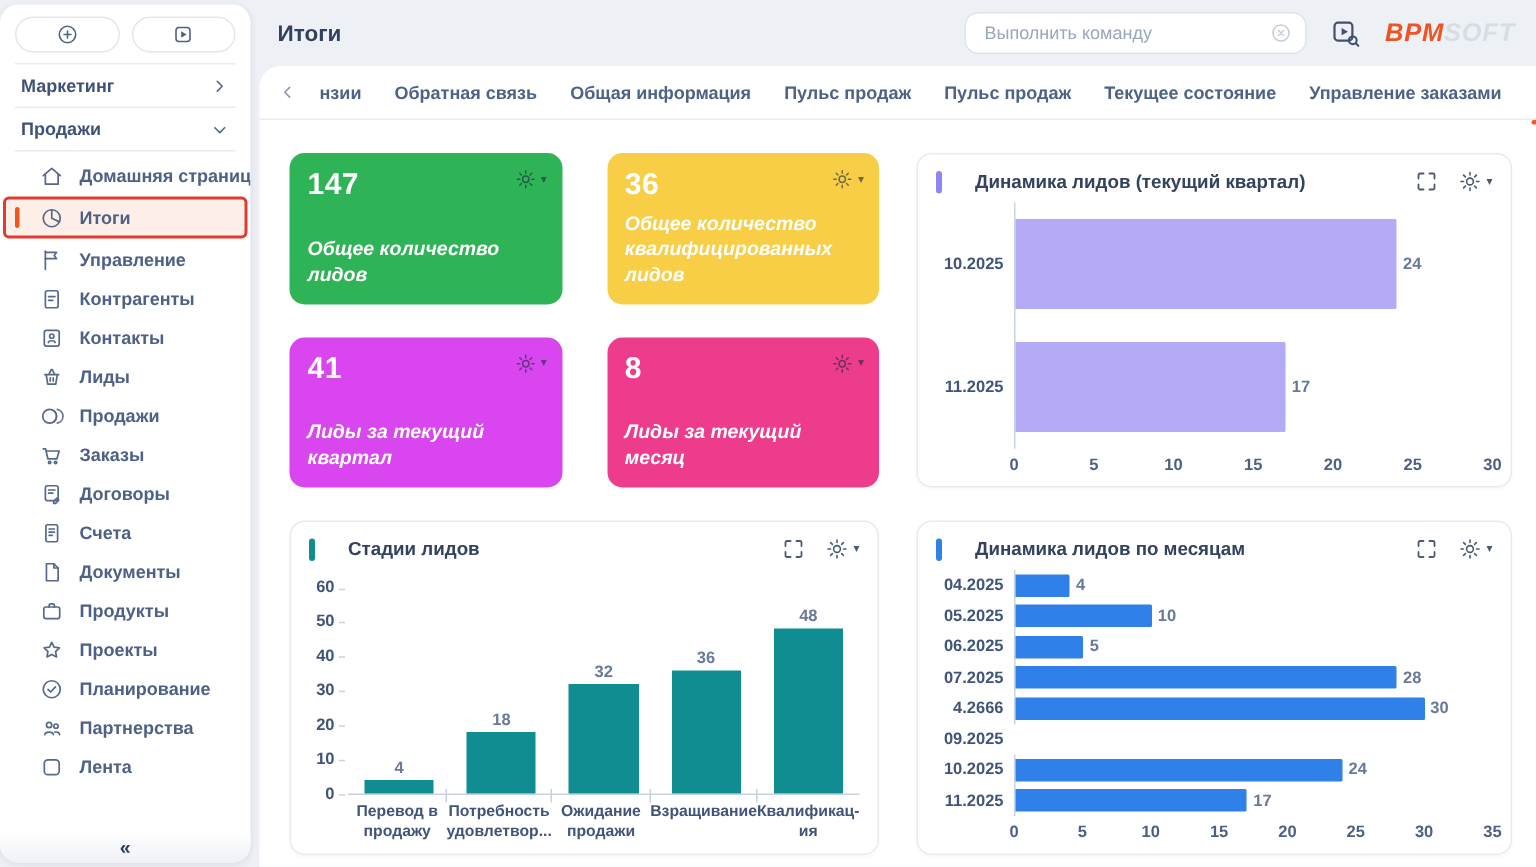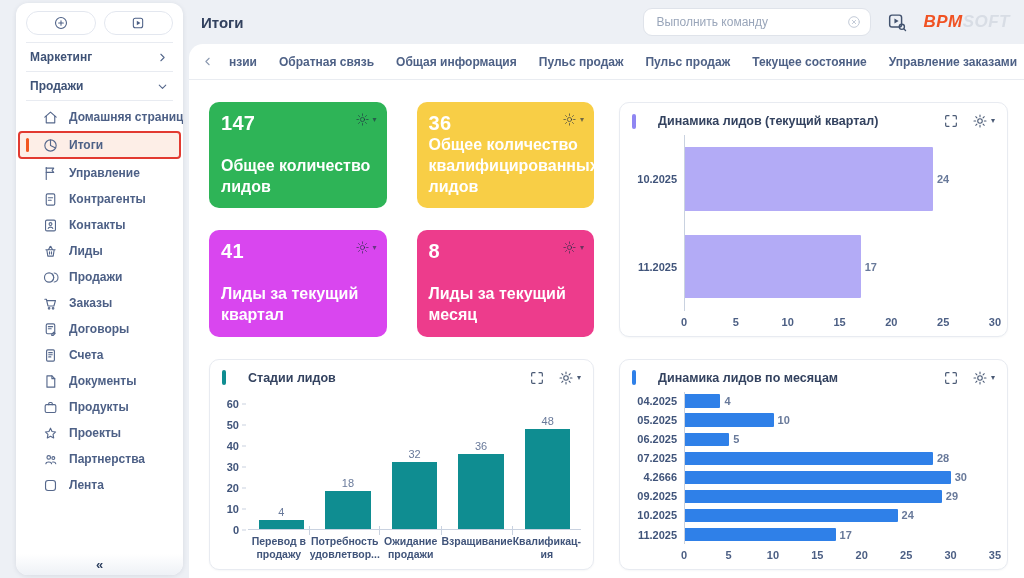--- a/index.html
+++ b/index.html
@@ -7,21 +7,21 @@
   body {
     width:1024px; height:578px; overflow:hidden;
     background:#edf0f5;
     font-family:"Liberation Sans", sans-serif;
     color:#33425f;
   }
   .app { display:flex; width:100%; height:100%; }
 
   
   .sidebar {
-    width:167px; min-width:167px; margin:3px 0 3px 16px;
+    width:167px; min-width:167px; margin:3px 0 3px 0;
     background:#fff; border-radius:12px;
     box-shadow:0 1px 5px rgba(30,40,70,.10);
     display:flex; flex-direction:column; overflow:hidden;
   }
   .sb-top { display:flex; gap:8px; padding:8px 10px 7px; }
   .sb-btn {
     flex:1; height:24px; border:1px solid #e3e7ef; border-radius:12px;
     background:#fff; display:flex; align-items:center; justify-content:center;
     color:#4d6086; cursor:pointer; padding:0;
   }
@@ -102,21 +102,21 @@
   .dashboard {
     flex:1; display:grid; grid-template-columns:1fr 1.01fr; grid-template-rows:1fr 1fr;
     gap:22px 25px; padding:22px 16px 8px 20px; min-height:0;
   }
   .metrics { display:grid; grid-template-columns:1fr 1fr; grid-template-rows:1fr 1fr; gap:22px 30px; }
   .mcard {
     border-radius:10px; color:#fff; position:relative; padding:10px 12px 11px;
     display:flex; flex-direction:column; cursor:default;
   }
   .mval { font-size:20px; font-weight:800; letter-spacing:.3px; }
-  .mlabel { margin-top:auto; font-size:16px; font-weight:600; line-height:1.3; max-width:150px; }
+  .mlabel { margin-top:auto; font-size:13px; font-weight:600; line-height:1.3; max-width:150px;font-style:italic; }
   .mgear {
     position:absolute; top:10px; right:10px; display:flex; align-items:center; gap:3px;
     color:rgba(33,44,66,.62); cursor:pointer; background:none; border:0; padding:0;
   }
 
   .chart-card {
     border:1px solid #e8ebf1; border-radius:10px; padding:10px 12px 8px;
     display:flex; flex-direction:column; min-height:0;
     box-shadow:0 1px 2px rgba(30,40,70,.04); background:#fff;
   }
@@ -137,21 +137,21 @@
   .haxis { position:relative; height:17px; margin-left:52px; flex:0 0 auto; }
   .htick { position:absolute; top:5px; transform:translateX(-50%); font-size:11px; font-weight:700; color:#4c5f84; }
 
   
   .vchart-wrap { flex:1; display:flex; min-height:0; padding-top:12px; }
   .vy { position:relative; width:26px; flex:0 0 auto; }
   .vtick { position:absolute; right:9px; transform:translateY(50%); font-size:11px; font-weight:700; color:#40547a; line-height:1; }
   .vtick::after { content:""; position:absolute; right:-7px; top:50%; width:4px; height:1px; background:#c9d2e0; }
   .vplot { flex:1; display:flex; align-items:flex-end; border-bottom:1px solid #c9d2e0; min-width:0; }
   .vcol { flex:1; display:flex; flex-direction:column; align-items:center; justify-content:flex-end; height:100%; }
-  .vval { font-size:11px; font-weight:400; color:#68799a; margin-bottom:2px; }
+  .vval { font-size:11px; font-weight:700; color:#68799a; margin-bottom:2px; }
   .vbar { width:68%; }
   .vcats { display:flex; margin-left:26px; padding-top:5px; flex:0 0 auto; }
   .vcat {
     flex:1; text-align:center; font-size:10.5px; font-weight:700; color:#40547a;
     line-height:1.25; white-space:pre-line; position:relative;
   }
   .vcat + .vcat::before { content:""; position:absolute; left:-.5px; top:-9px; height:9px; width:1px; background:#c9d2e0; }
 
   .ic { display:inline-flex; }
   svg.i { width:17px; height:17px; }
@@ -459,20 +459,28 @@
           <span class="ic">
             <svg class="i">
               <use href="#i-star"></use>
             </svg>
           </span>
           <span>Проекты</span>
         </div>
       <div class="sb-item">
           <span class="ic">
             <svg class="i">
+              <use href="#i-check-circle"></use>
+            </svg>
+          </span>
+          <span>Планирование</span>
+        </div>
+      <div class="sb-item">
+          <span class="ic">
+            <svg class="i">
               <use href="#i-people"></use>
             </svg>
           </span>
           <span>Партнерства</span>
         </div>
       <div class="sb-item">
           <span class="ic">
             <svg class="i">
               <use href="#i-feed"></use>
             </svg>
@@ -769,24 +777,20 @@
                 </div>
                 <div class="hrow">
         <span class="hlabel">4.2666</span>
         <div class="htrack">
           <div class="hbar" style="width:85.71428571428571%;background:#2f80e8"></div>
           <span class="hval">30</span>
         </div>
                 </div>
                 <div class="hrow">
         <span class="hlabel">09.2025</span>
-        <div class="htrack">
-          <div class="hbar" style="width:82.85714285714286%;background:#2f80e8"></div>
-          <span class="hval">29</span>
-        </div>
                 </div>
                 <div class="hrow">
         <span class="hlabel">10.2025</span>
         <div class="htrack">
           <div class="hbar" style="width:68.57142857142857%;background:#2f80e8"></div>
           <span class="hval">24</span>
         </div>
                 </div>
                 <div class="hrow">
         <span class="hlabel">11.2025</span>

